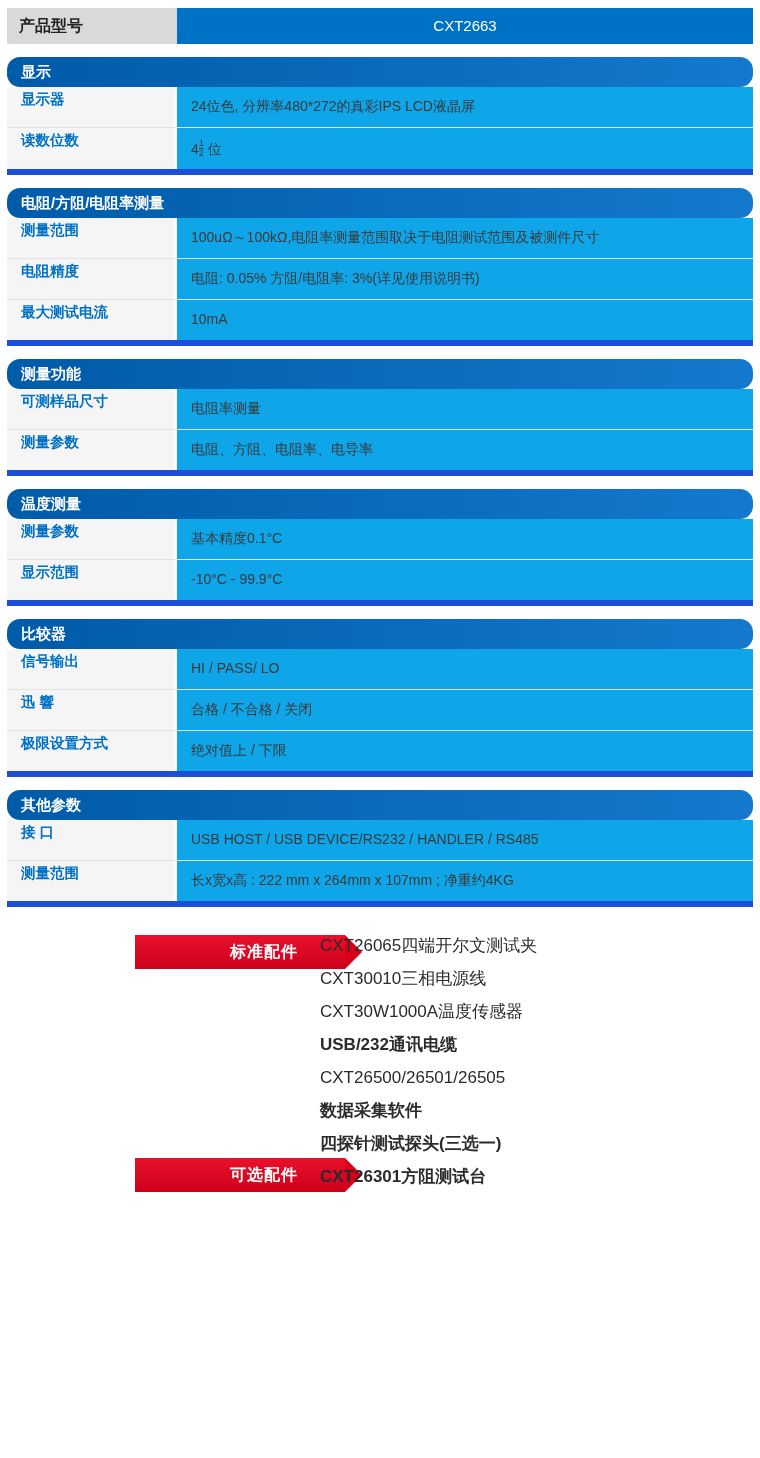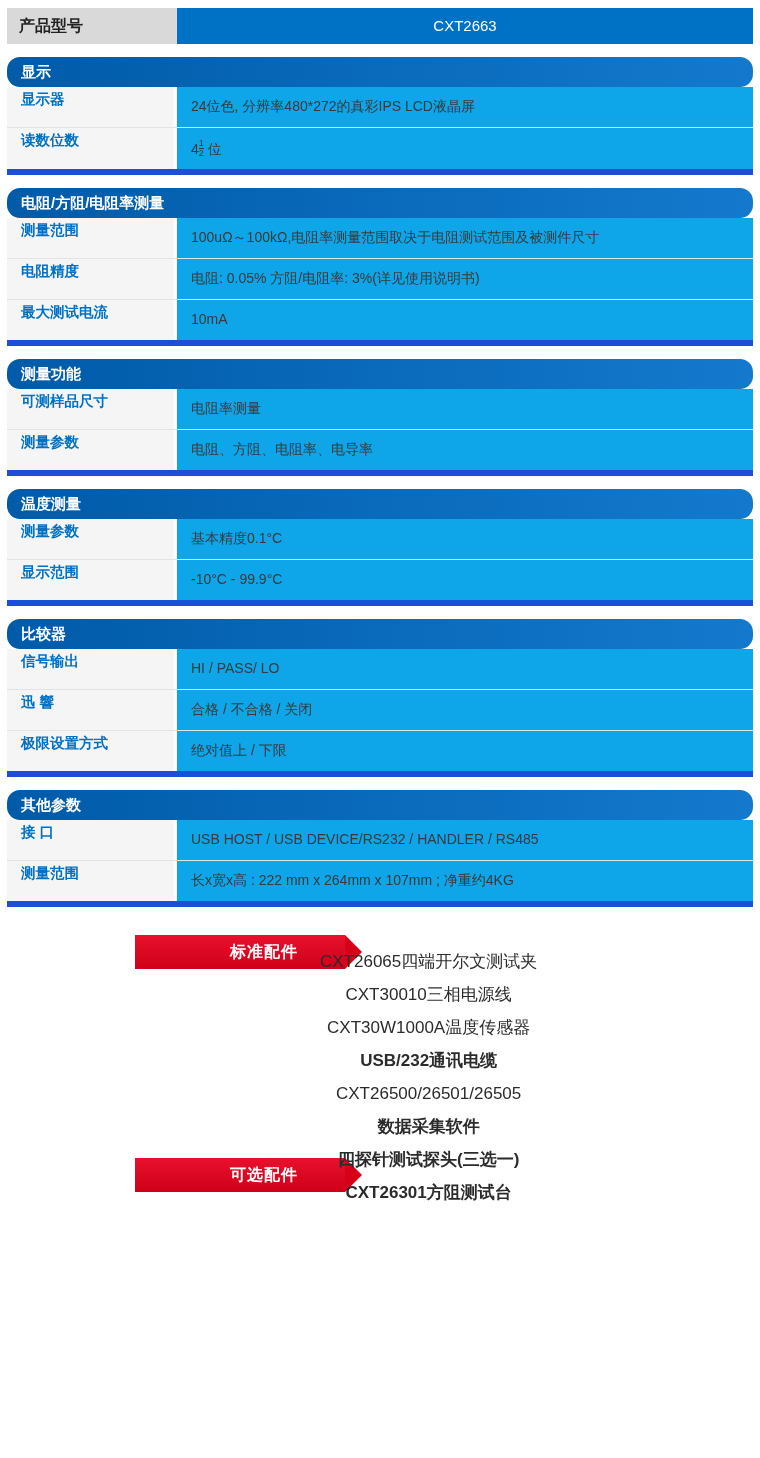--- a/index.html
+++ b/index.html
@@ -137,22 +137,21 @@
     border-top: 17px solid transparent;
     border-bottom: 17px solid transparent;
     border-left: 17px solid #d60018;
   }
   .tag-standard { top: 6px; }
   .tag-optional { top: 229px; }
 
   .acc-list {
     position: absolute;
     left: 320px;
-    top: 16px;
-    text-align: center;
+    top: 0;
   }
   .acc-item {
     font-size: 17px;
     color: #2b2b2b;
     line-height: 33px;
     white-space: nowrap;
   }
   .acc-item.bold {
     font-weight: bold;
   }

